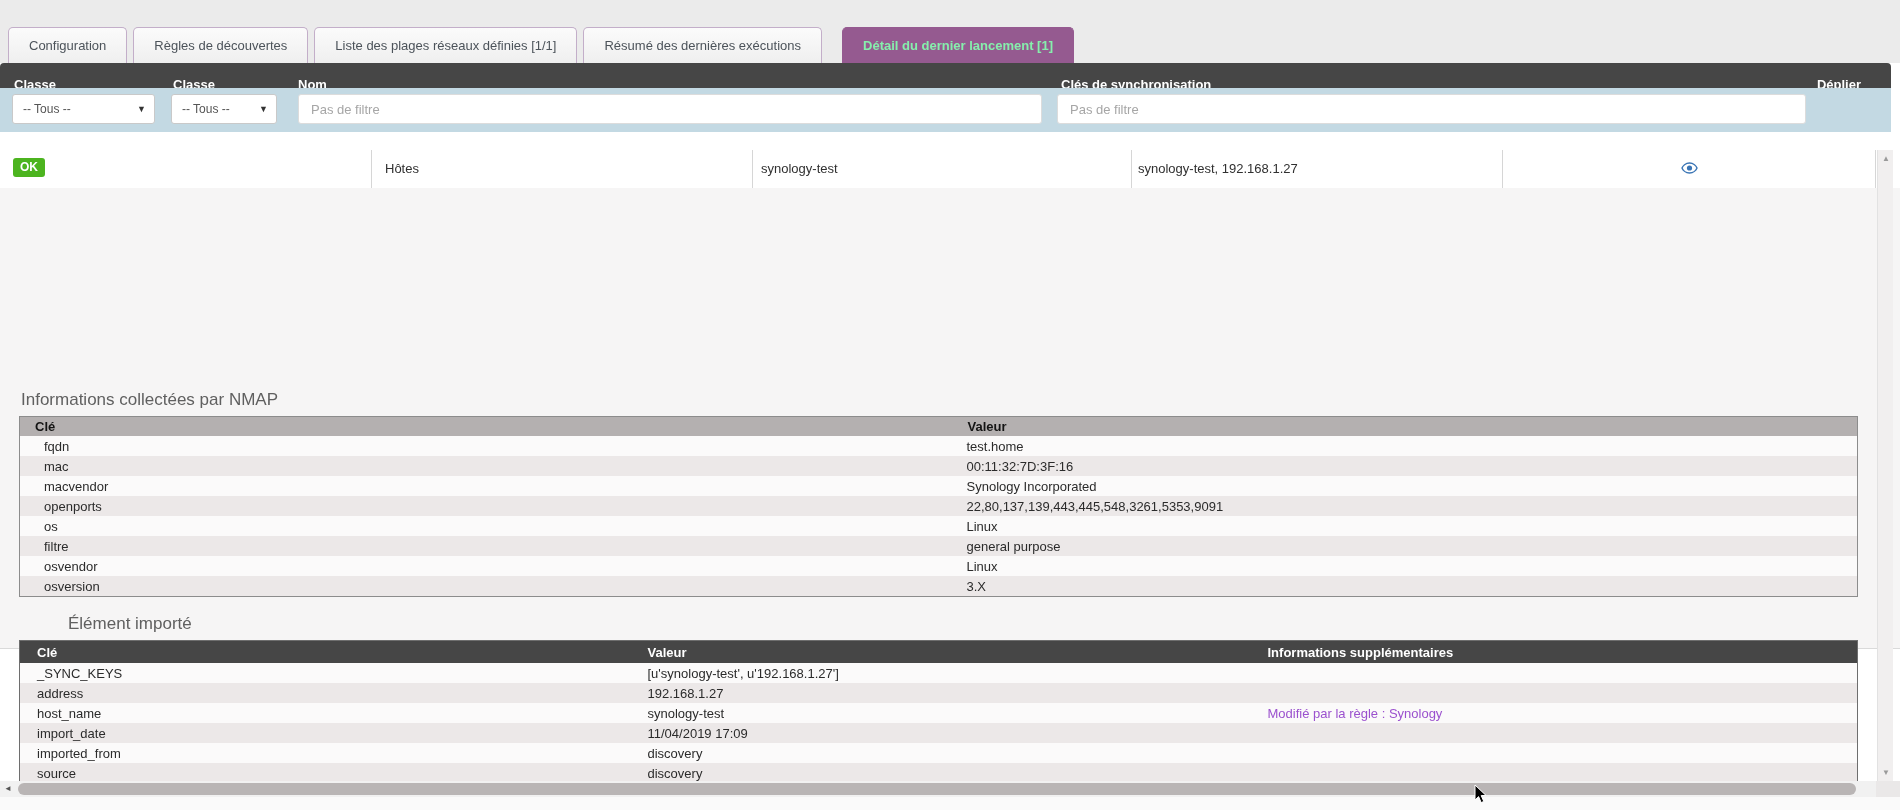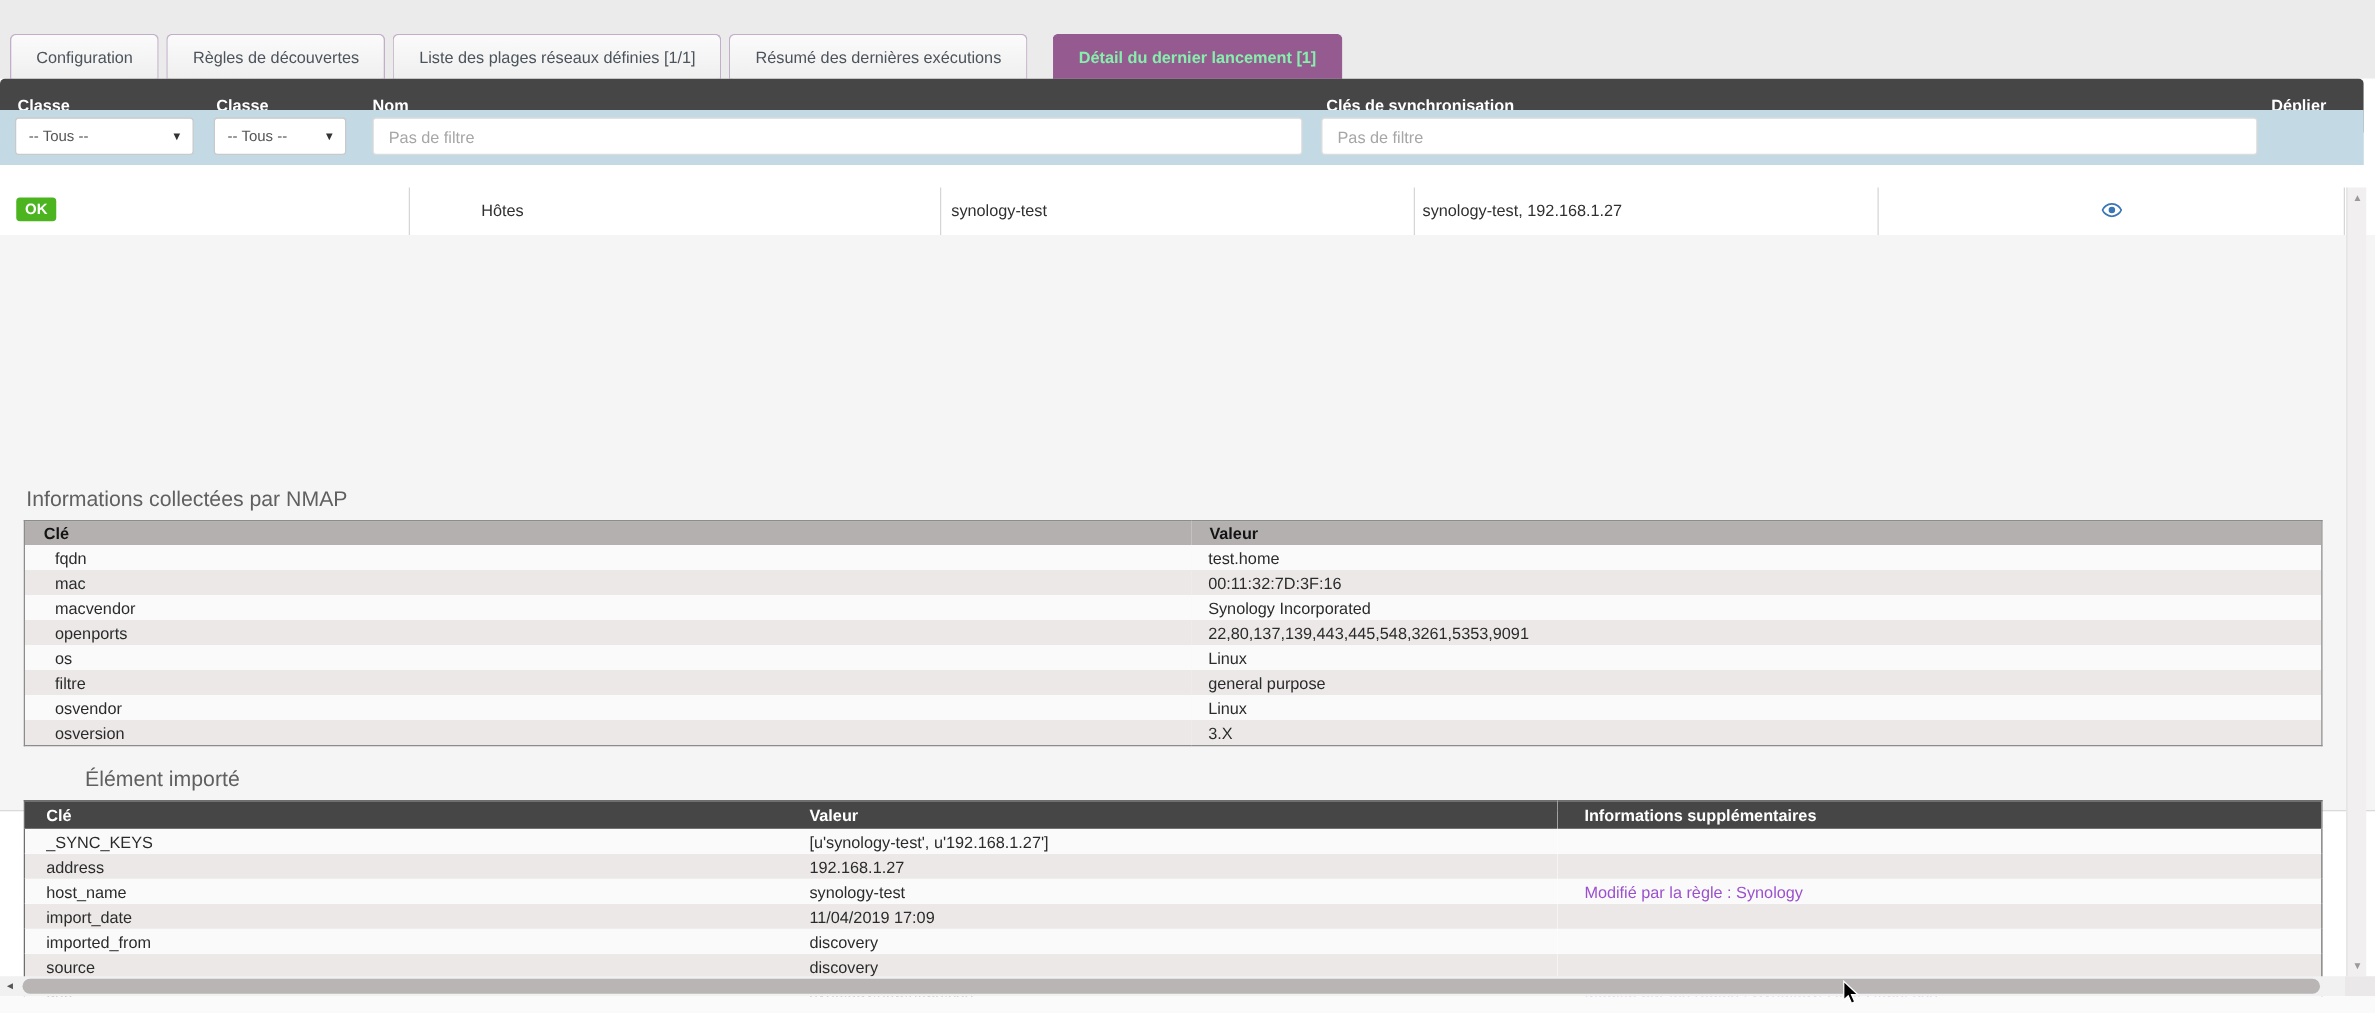--- a/index.html
+++ b/index.html
@@ -66,21 +66,21 @@
   .fin-cles{left:1057px;width:749px;}
   
   .result-strip{
     position:absolute;left:0;top:150px;width:1876px;height:38px;background:#ffffff;
     border-bottom:1px solid #cfcfcf;font-size:13px;color:#303030;
   }
   .result-strip .cell{
     position:absolute;top:0;height:38px;line-height:38px;
     border-right:1px solid #d6d6d6;box-sizing:border-box;white-space:nowrap;
   }
-  .cell-statut{left:0;width:328px;}
+  .cell-statut{left:0;width:372px;}
   .cell-classe{left:372px;width:381px;padding-left:13px;}
   .cell-nom{left:753px;width:379px;padding-left:8px;}
   .cell-cles{left:1132px;width:371px;padding-left:6px;}
   .cell-eye{left:1503px;width:373px;border-right:none;text-align:center;cursor:pointer;}
   .ok-badge{
     display:inline-block;margin-left:13px;margin-top:8px;line-height:17px;
     background:#4cb41f;color:#fff;font-weight:bold;font-size:12px;
     padding:1px 7px;border-radius:3px;vertical-align:top;
   }
   .eye-svg{vertical-align:middle;margin-top:-3px;}

